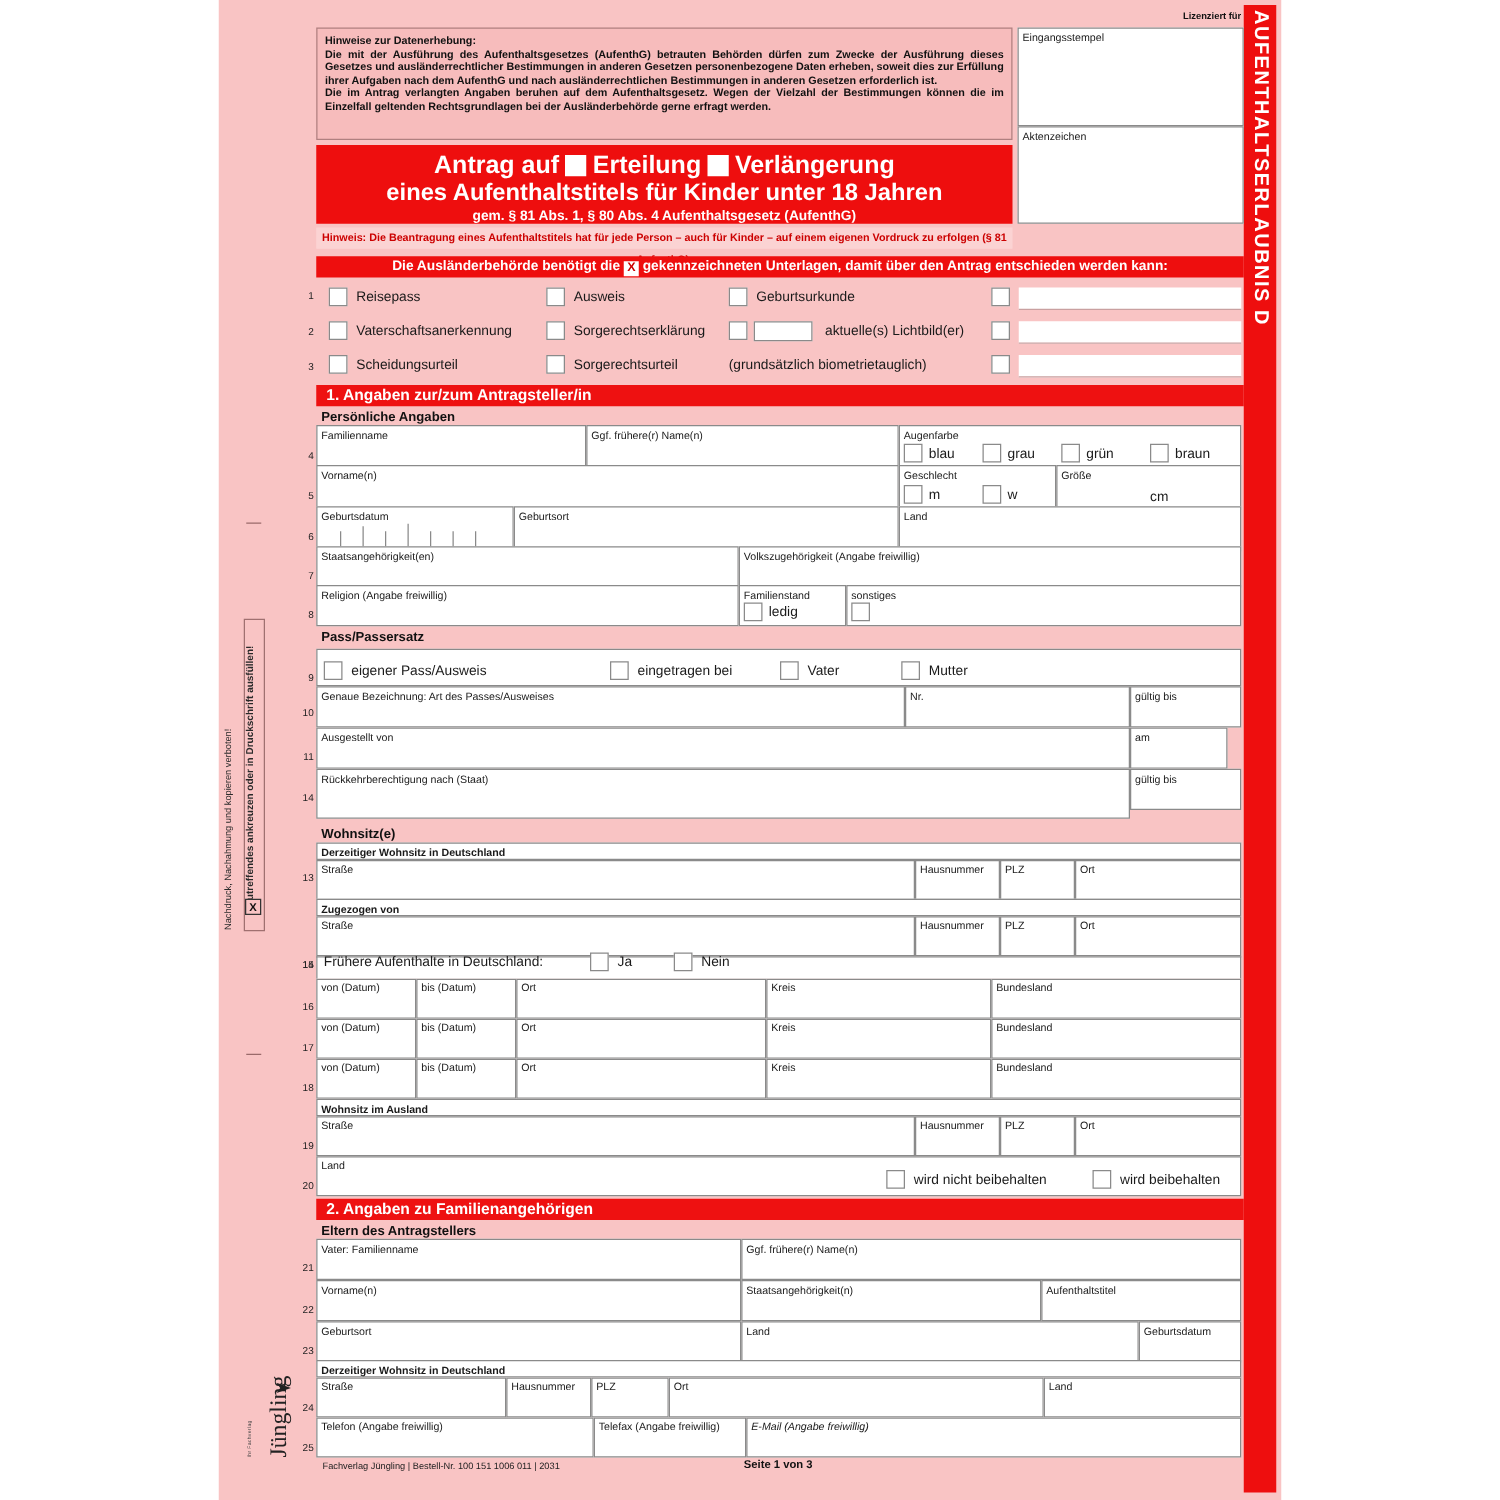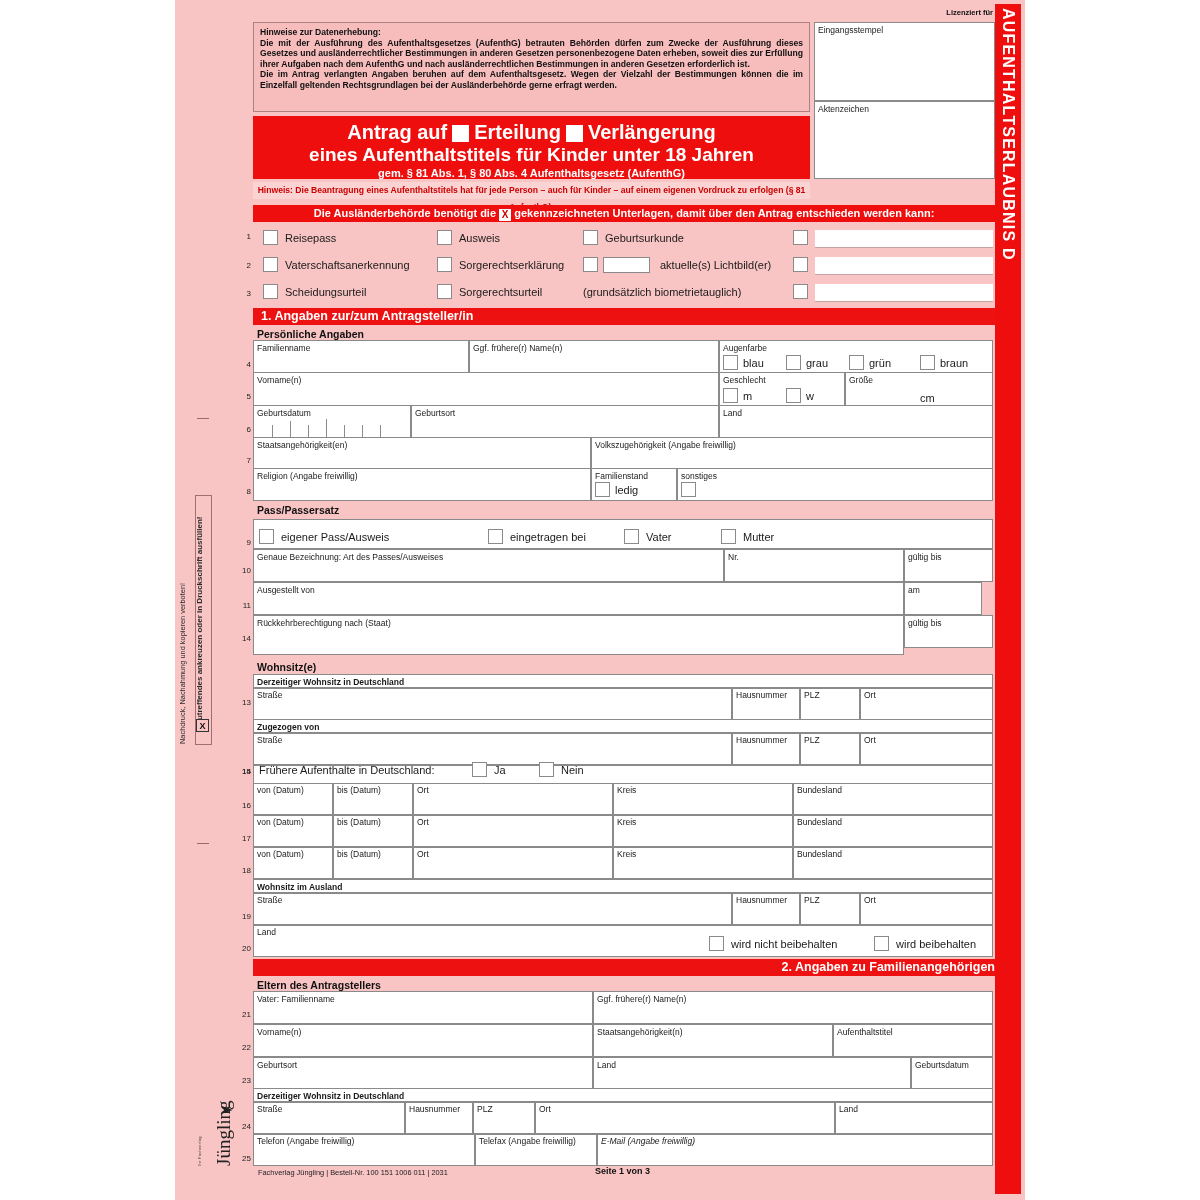--- a/index.html
+++ b/index.html
@@ -444,21 +444,21 @@
 
   <div class="rownum" style="left:62px;top:944px;">20</div>
   <div class="cell" style="left:78px;top:925px;width:740px;height:32px;">
     <div class="lbl" style="left:3px;top:1px;">Land</div>
   </div>
   <div class="cb" style="left:534px;top:936px;"></div>
   <div class="lbl lbl-big" style="left:556px;top:939px;">wird nicht beibehalten</div>
   <div class="cb" style="left:699px;top:936px;"></div>
   <div class="lbl lbl-big" style="left:721px;top:939px;">wird beibehalten</div>
 
-  <div class="secbar" style="left:78px;top:959px;width:742px;text-align:right;">2. Angaben zu Familienangehörigen</div>
+  <div class="secbar" style="left:78px;top:959px;width:742px;">2. Angaben zu Familienangehörigen</div>
   <div class="subhead" style="left:82px;top:979px;">Eltern des Antragstellers</div>
 
   <div class="rownum" style="left:62px;top:1010px;">21</div>
   <div class="cell" style="left:78px;top:991px;width:340px;height:33px;">
     <div class="lbl" style="left:3px;top:2px;">Vater: Familienname</div>
   </div>
   <div class="cell" style="left:418px;top:991px;width:400px;height:33px;">
     <div class="lbl" style="left:3px;top:2px;">Ggf. frühere(r) Name(n)</div>
   </div>
 

